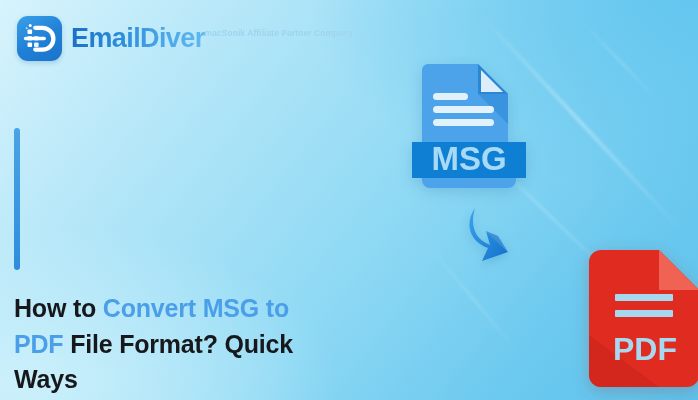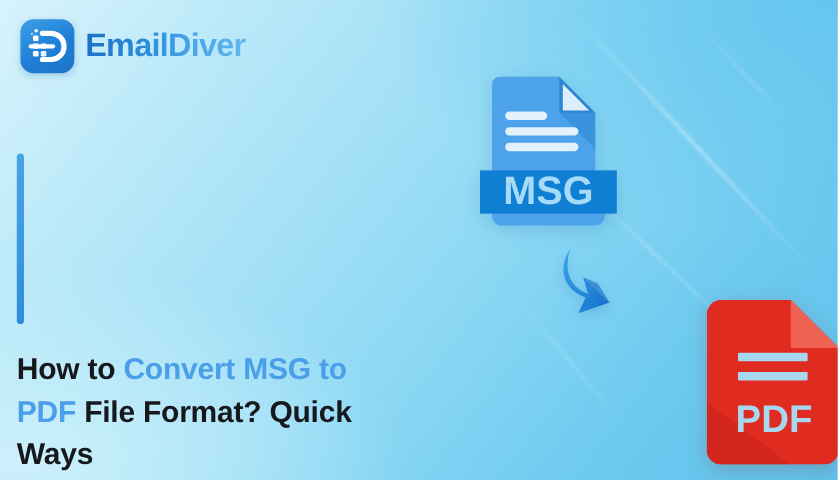--- a/index.html
+++ b/index.html
@@ -47,21 +47,21 @@
   
   .headline-wrap { position:absolute; left:14px; top:128px; display:flex; gap:16px;flex-direction:column; }
   .accent-bar { width:6px; height:142px; border-radius:4px; background:linear-gradient(180deg,#4aa3e6,#2e8ddb); flex:none; }
   .headline {
     font-size:25px; font-weight:bold; line-height:1.42; color:#16181c;
     letter-spacing:-.2px; max-width:300px; padding-top:5px;
   }
   .hl-accent { color:#4a9fe8; }
 
   
-  .msg-icon { position:absolute; left:396px; top:60px; width:122px; height:132px; }
+  .msg-icon { position:absolute; left:408px; top:60px; width:122px; height:132px; }
   .msg-icon svg { display:block; filter:drop-shadow(0 4px 7px rgba(24,96,160,.2)); }
 
   
   .arrow { position:absolute; left:468px; top:205px; width:70px; height:62px; }
   .arrow svg { display:block; filter:drop-shadow(0 3px 5px rgba(20,90,160,.22)); }
 
   
   .pdf-icon { position:absolute; left:543px; top:250px; width:110px; height:137px;padding-left:46px; }
   .pdf-icon svg { display:block; filter:drop-shadow(0 4px 8px rgba(140,30,25,.22)); }
 </style>
@@ -87,20 +87,21 @@
         <circle cx="13.2" cy="9.6" r="1.5"></circle>
         <circle cx="17.6" cy="11.4" r="1.05" fill="#d8eefc"></circle>
         <circle cx="9.6" cy="12.2" r=".85" fill="#cfe9fb"></circle>
       </g>
       <path d="M18.3 11.8 h7.2 a10.9 10.9 0 0 1 0 21.8 h-7.2" fill="none" stroke="#ffffff" stroke-width="4.3" stroke-linecap="round"></path>
       <path d="M8.6 22.6 h18.6" stroke="#ffffff" stroke-width="3.5" stroke-linecap="round"></path>
     </svg>
   </div>
   <div class="logo-words">
     <div class="logo-name">EmailDiver</div>
+    <div class="logo-tag">macSonik Affiliate Partner Company</div>
   </div>
 </div>
 
 <div class="headline-wrap">
   <div class="accent-bar"></div>
   <h1 class="headline"><span>How to </span><span class="hl-accent">Convert MSG to PDF</span><span> File Format? Quick Ways</span></h1>
 </div>
 
 <div class="msg-icon">
   <svg viewBox="0 0 122 132" width="122" height="132" aria-hidden="true">

